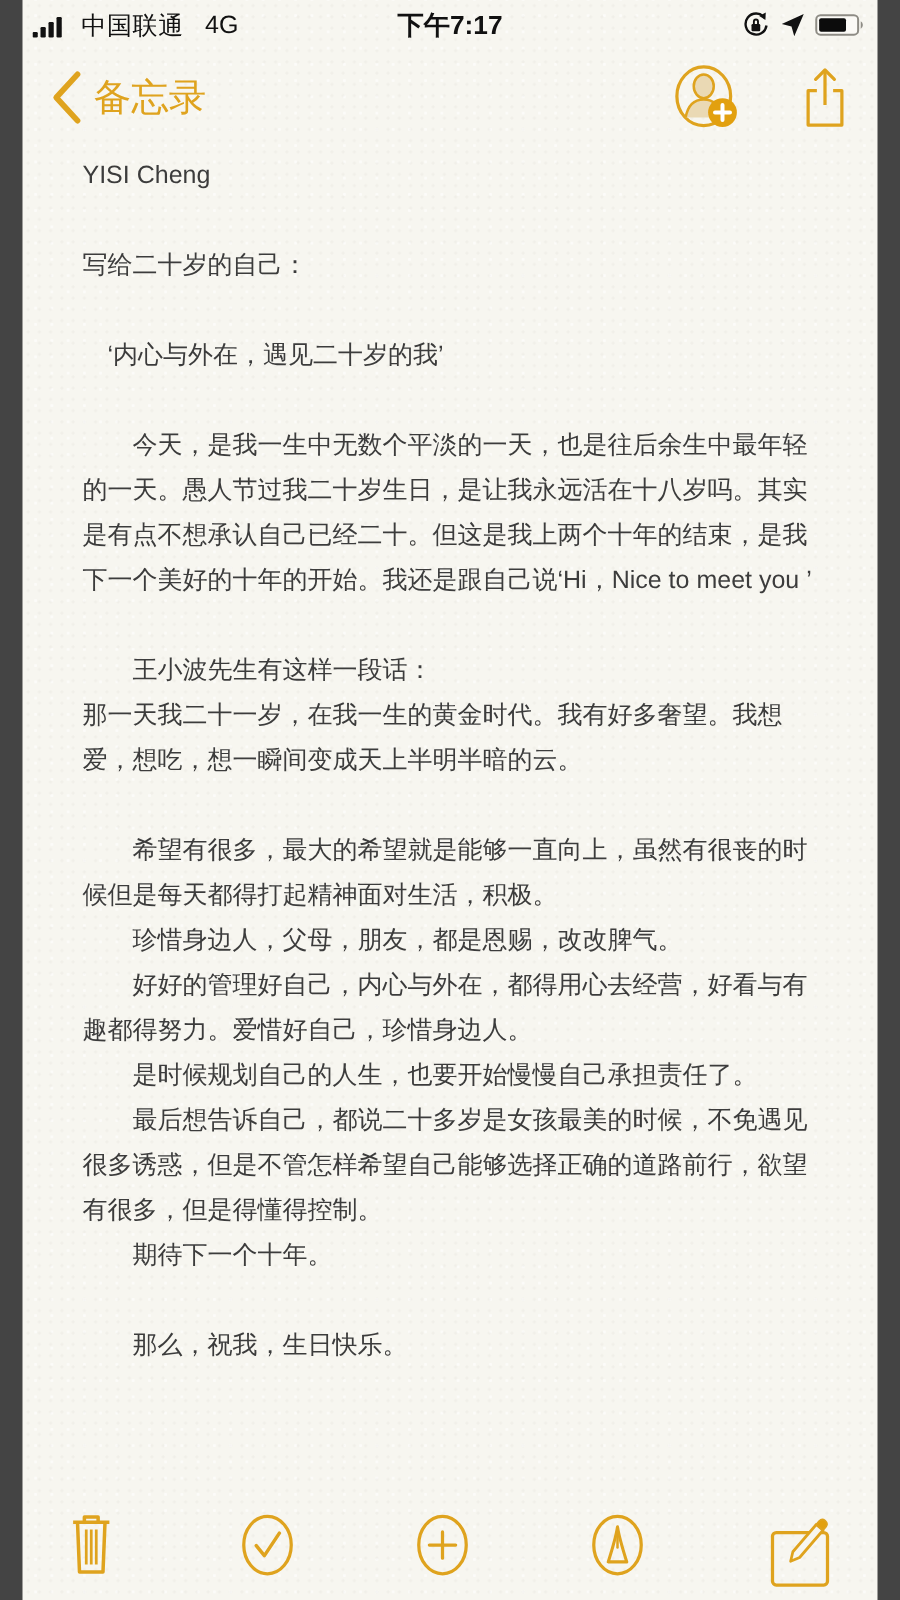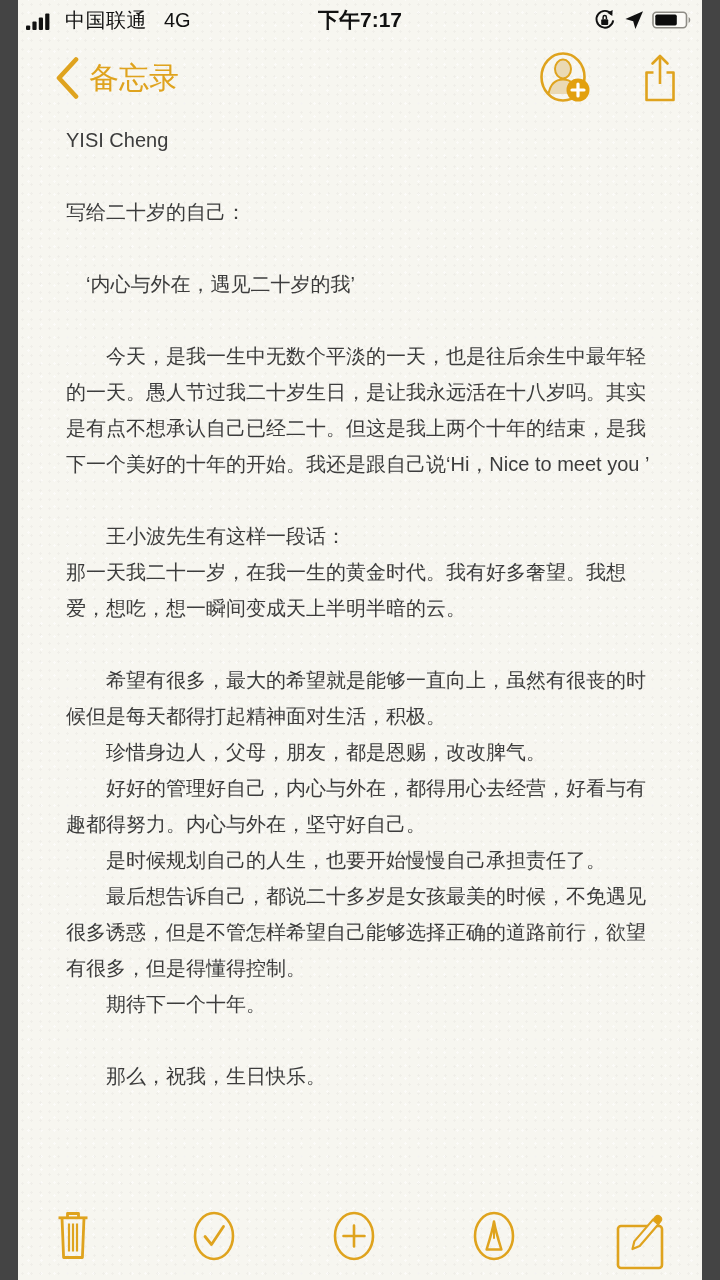--- a/index.html
+++ b/index.html
@@ -23,21 +23,21 @@
   }
   .sb-left { display:flex; align-items:center; gap:9px; }
   .sb-carrier { font-size:20px; letter-spacing:0.5px; }
   .sb-network { font-size:20px; margin-left:8px; }
   .sb-time {
     position:absolute; left:0; right:0; text-align:center;
     font-size:21px; font-weight:700;
   }
   .sb-right { margin-left:auto; display:flex; align-items:center; gap:8px; position:relative; }
   
-  .nav-bar { height:76px; display:flex; align-items:center; padding:0 22px;margin-left:14px; }
+  .nav-bar { height:76px; display:flex; align-items:center; padding:0 22px; }
   .back-button { display:flex; align-items:center; cursor:pointer; }
   .back-label { color:#dfa31e; font-size:30px; margin-left:10px; }
   .nav-actions { margin-left:auto; display:flex; align-items:center; gap:48px; }
   .nav-btn { cursor:pointer; display:flex; align-items:center; }
   
   .note-editor {
     padding:6px 48px 0 48px;
     font-size:20px; line-height:36px; color:#3c3c3c;
   }
   .note-editor p {
@@ -136,21 +136,21 @@
     <p></p>
     <p>　‘内心与外在，遇见二十岁的我’</p>
     <p></p>
     <p>　　今天，是我一生中无数个平淡的一天，也是往后余生中最年轻的一天。愚人节过我二十岁生日，是让我永远活在十八岁吗。其实是有点不想承认自己已经二十。但这是我上两个十年的结束，是我下一个美好的十年的开始。我还是跟自己说‘Hi，Nice to meet you ’</p>
     <p></p>
     <p>　　王小波先生有这样一段话：</p>
     <p>那一天我二十一岁，在我一生的黄金时代。我有好多奢望。我想爱，想吃，想一瞬间变成天上半明半暗的云。</p>
     <p></p>
     <p>　　希望有很多，最大的希望就是能够一直向上，虽然有很丧的时候但是每天都得打起精神面对生活，积极。</p>
     <p>　　珍惜身边人，父母，朋友，都是恩赐，改改脾气。</p>
-    <p>　　好好的管理好自己，内心与外在，都得用心去经营，好看与有趣都得努力。内心与外在，坚守好自己。</p>
+    <p>　　好好的管理好自己，内心与外在，都得用心去经营，好看与有趣都得努力。爱惜好自己，珍惜身边人。</p>
     <p>　　是时候规划自己的人生，也要开始慢慢自己承担责任了。</p>
     <p>　　最后想告诉自己，都说二十多岁是女孩最美的时候，不免遇见很多诱惑，但是不管怎样希望自己能够选择正确的道路前行，欲望有很多，但是得懂得控制。</p>
     <p>　　期待下一个十年。</p>
     <p></p>
     <p>　　那么，祝我，生日快乐。</p>
   </div>
 
   <div class="toolbar">
     <div class="tb-btn">
       <span>

